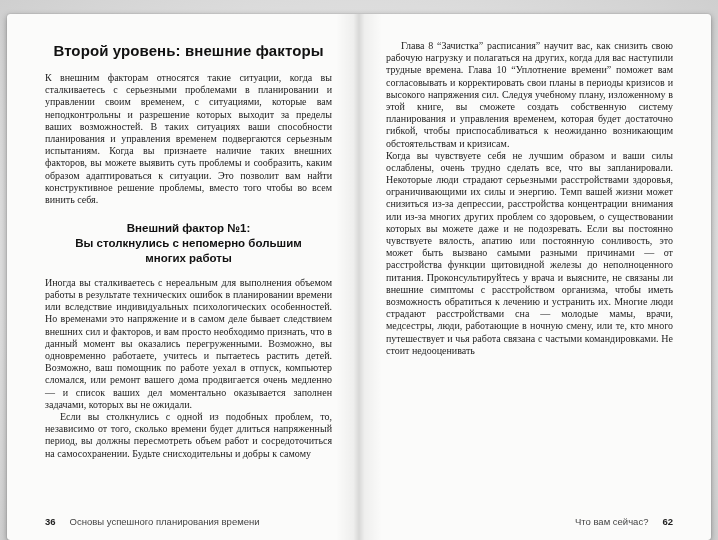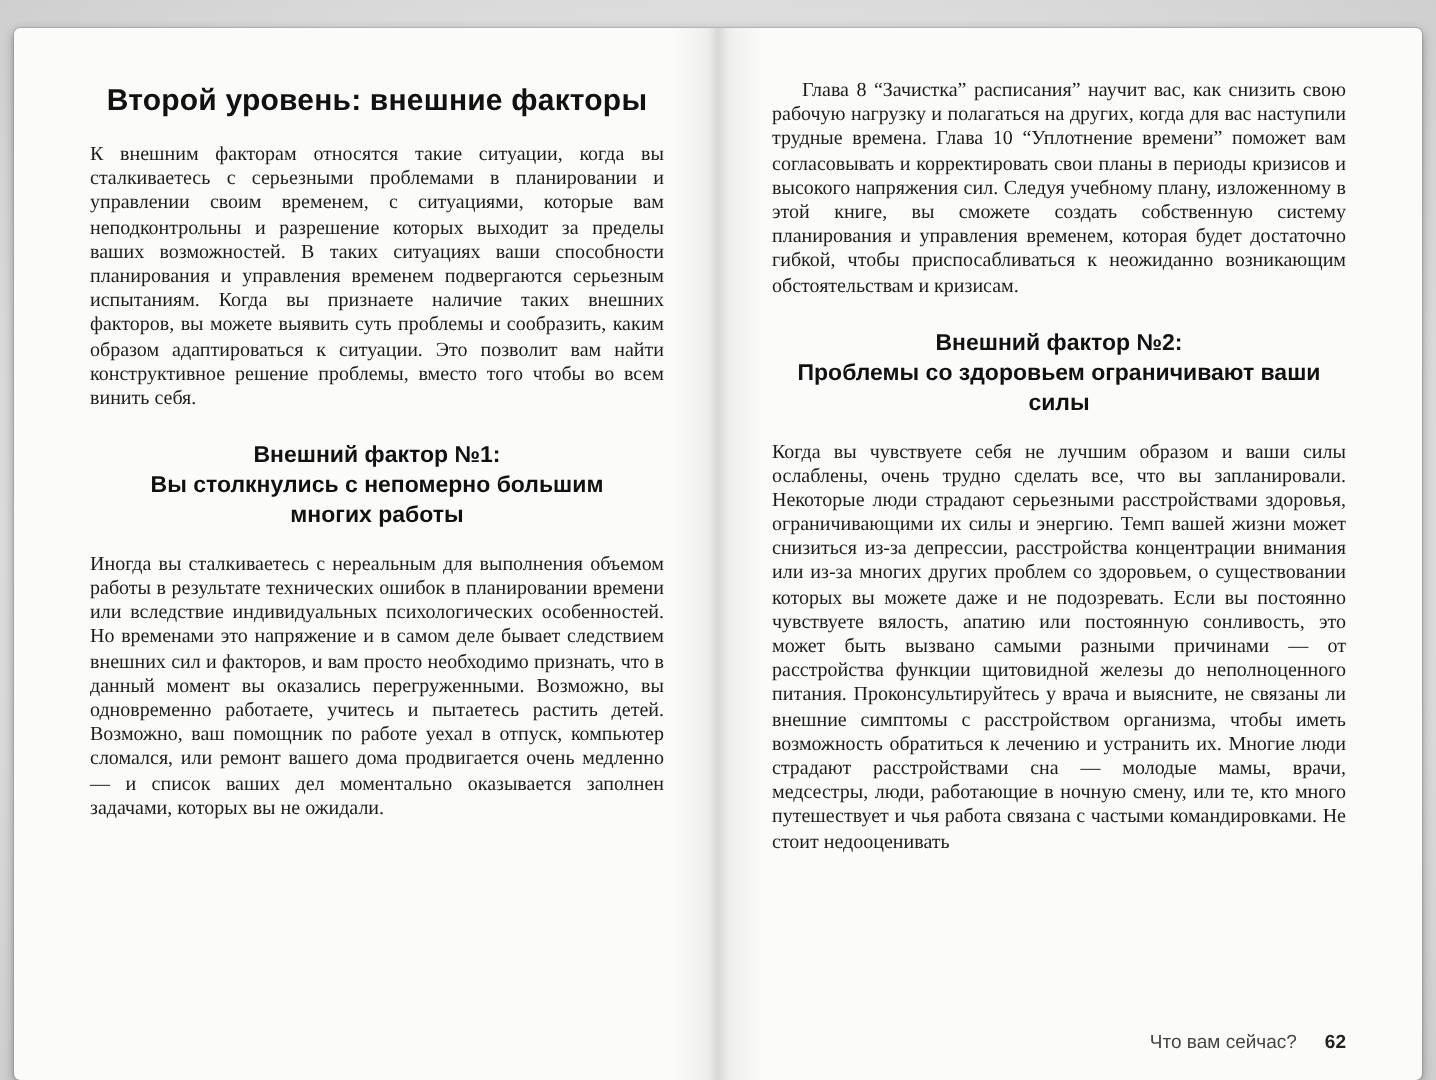--- a/index.html
+++ b/index.html
@@ -87,26 +87,29 @@
 
 <div class="spread">
 
   <div class="page page-left">
     <h1 class="page-title">Второй уровень: внешние факторы</h1>
     <p>К внешним факторам относятся такие ситуации, когда вы сталкиваетесь с серьезными проблемами в планировании и управлении своим временем, с ситуациями, которые вам неподконтрольны и разрешение которых выходит за пределы ваших возможностей. В таких ситуациях ваши способности планирования и управления временем подвергаются серьезным испытаниям. Когда вы признаете наличие таких внешних факторов, вы можете выявить суть проблемы и сообразить, каким образом адаптироваться к ситуации. Это позволит вам найти конструктивное решение проблемы, вместо того чтобы во всем винить себя.</p>
     <h2 class="section-heading">Внешний фактор №1:
 Вы столкнулись с непомерно большим
 многих работы</h2>
     <p>Иногда вы сталкиваетесь с нереальным для выполнения объемом работы в результате технических ошибок в планировании времени или вследствие индивидуальных психологических особенностей. Но временами это напряжение и в самом деле бывает следствием внешних сил и факторов, и вам просто необходимо признать, что в данный момент вы оказались перегруженными. Возможно, вы одновременно работаете, учитесь и пытаетесь растить детей. Возможно, ваш помощник по работе уехал в отпуск, компьютер сломался, или ремонт вашего дома продвигается очень медленно — и список ваших дел моментально оказывается заполнен задачами, которых вы не ожидали.</p>
+    <p class="indent">Если вы столкнулись с одной из подобных проблем, то, независимо от того, сколько времени будет длиться напряженный период, вы должны пересмотреть объем работ и сосредоточиться на самосохранении. Будьте снисходительны и добры к самому</p>
+    <div class="footer footer-left">
+      <span class="pagenum">36</span>
+      <span class="running">Основы успешного планирования времени</span>
+    </div>
   </div>
 
   <div class="page page-right">
     <p class="indent">Глава 8 “Зачистка” расписания” научит вас, как снизить свою рабочую нагрузку и полагаться на других, когда для вас наступили трудные времена. Глава 10 “Уплотнение времени” поможет вам согласовывать и корректировать свои планы в периоды кризисов и высокого напряжения сил. Следуя учебному плану, изложенному в этой книге, вы сможете создать собственную систему планирования и управления временем, которая будет достаточно гибкой, чтобы приспосабливаться к неожиданно возникающим обстоятельствам и кризисам.</p>
-    <h2 class="section-heading">Внешний фактор №2:
-Проблемы со здоровьем ограничивают ваши силы</h2>
     <p>Когда вы чувствуете себя не лучшим образом и ваши силы ослаблены, очень трудно сделать все, что вы запланировали. Некоторые люди страдают серьезными расстройствами здоровья, ограничивающими их силы и энергию. Темп вашей жизни может снизиться из-за депрессии, расстройства концентрации внимания или из-за многих других проблем со здоровьем, о существовании которых вы можете даже и не подозревать. Если вы постоянно чувствуете вялость, апатию или постоянную сонливость, это может быть вызвано самыми разными причинами — от расстройства функции щитовидной железы до неполноценного питания. Проконсультируйтесь у врача и выясните, не связаны ли внешние симптомы с расстройством организма, чтобы иметь возможность обратиться к лечению и устранить их. Многие люди страдают расстройствами сна — молодые мамы, врачи, медсестры, люди, работающие в ночную смену, или те, кто много путешествует и чья работа связана с частыми командировками. Не стоит недооценивать</p>
     <div class="footer footer-right">
       <span class="running">Что вам сейчас?</span>
       <span class="pagenum">62</span>
     </div>
   </div>
 
   <div class="spine"></div>
 </div>
 

